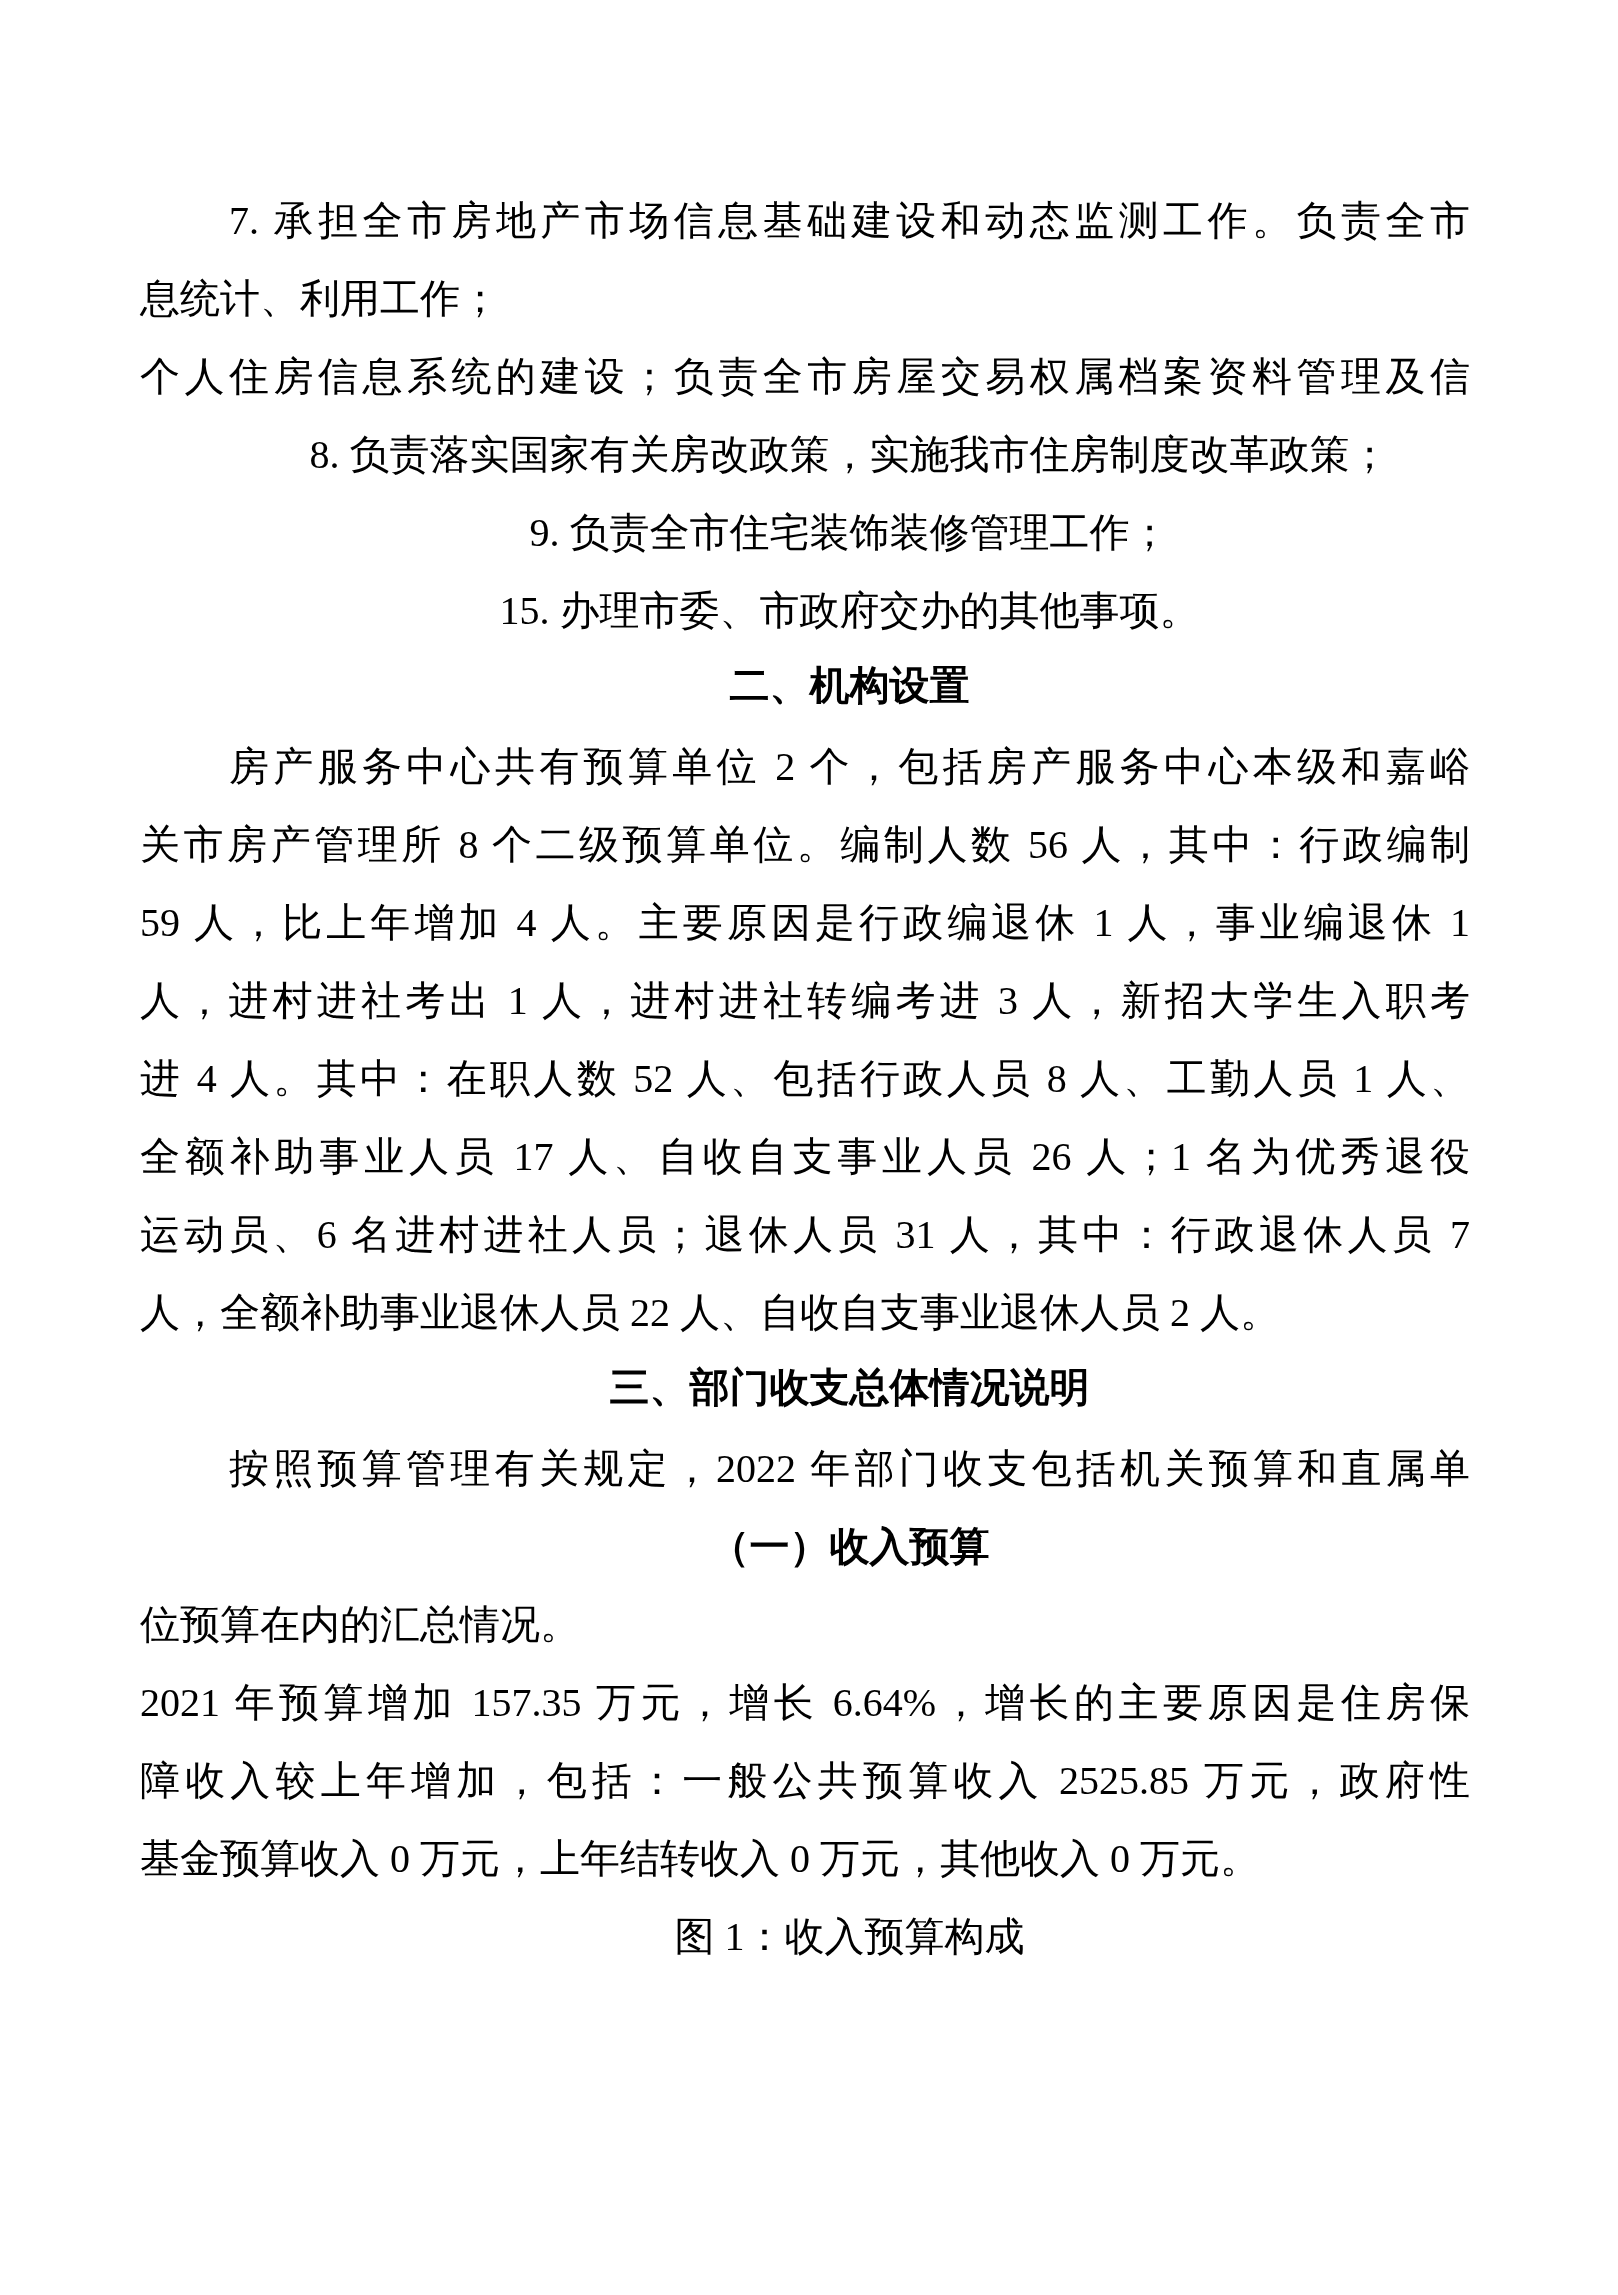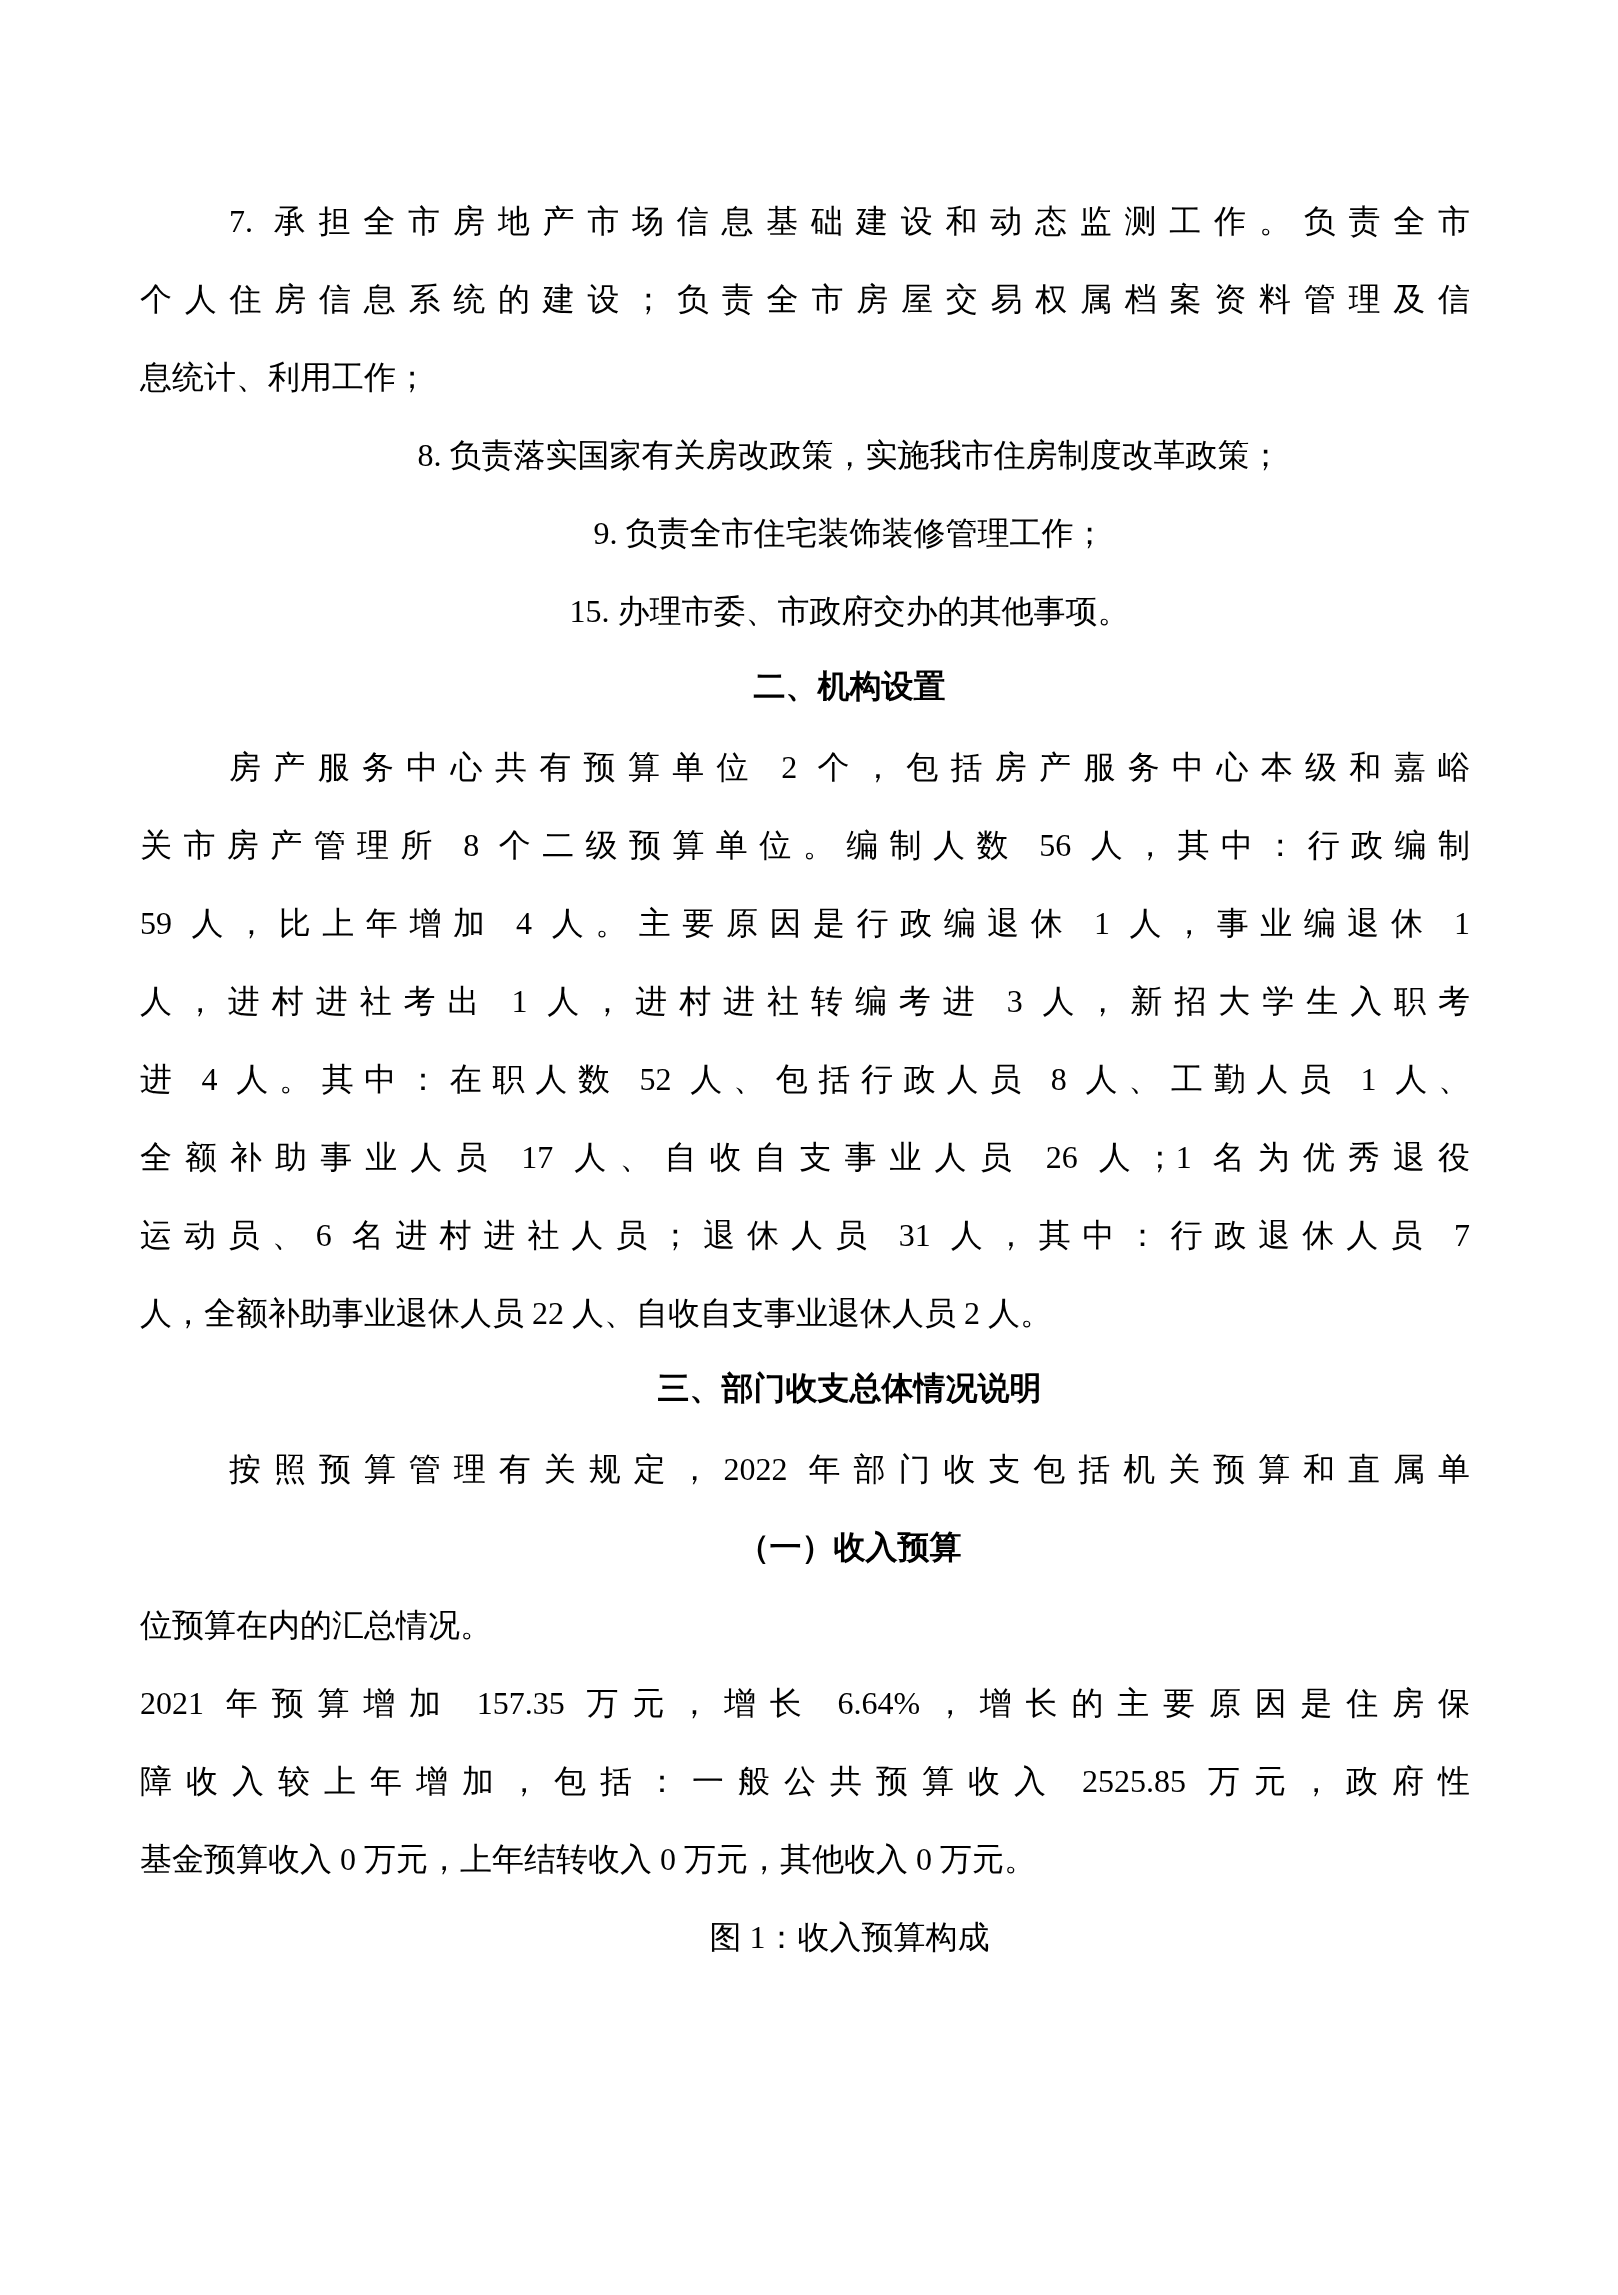--- a/index.html
+++ b/index.html
@@ -18,21 +18,21 @@
   }
   .content {
     position: absolute;
     left: 140px;
     top: 182px;
     width: 1330px;
   }
   .line {
     height: 78px;
     line-height: 78px;
-    font-size: 32px;
+    font-size: 40px;
     white-space: nowrap;
     text-align: left;
     letter-spacing: 0;
   }
   
   .justify {
     white-space: normal;
     text-align: justify;
     text-align-last: justify;
   }
@@ -50,22 +50,22 @@
   .subheading {
     font-weight: bold;
   }
 </style>
 </head>
 <body>
 
 <div class="page">
   <div class="content">
     <div class="line indent justify">7. 承担全市房地产市场信息基础建设和动态监测工作。负责全市</div>
+    <div class="line">息统计、利用工作；</div>
     <div class="line justify">个人住房信息系统的建设；负责全市房屋交易权属档案资料管理及信</div>
-    <div class="line">息统计、利用工作；</div>
     <div class="line indent">8. 负责落实国家有关房改政策，实施我市住房制度改革政策；</div>
     <div class="line indent">9. 负责全市住宅装饰装修管理工作；</div>
     <div class="line indent">15. 办理市委、市政府交办的其他事项。</div>
     <div class="line indent heading">二、机构设置</div>
     <div class="line indent justify">房产服务中心共有预算单位 2 个，包括房产服务中心本级和嘉峪</div>
     <div class="line justify">关市房产管理所 8 个二级预算单位。编制人数 56 人，其中：行政编制</div>
     <div class="line justify">59 人，比上年增加 4 人。主要原因是行政编退休 1 人，事业编退休 1</div>
     <div class="line justify">人，进村进社考出 1 人，进村进社转编考进 3 人，新招大学生入职考</div>
     <div class="line justify">进 4 人。其中：在职人数 52 人、包括行政人员 8 人、工勤人员 1 人、</div>
     <div class="line justify">全额补助事业人员 17 人、自收自支事业人员 26 人；1 名为优秀退役</div>

